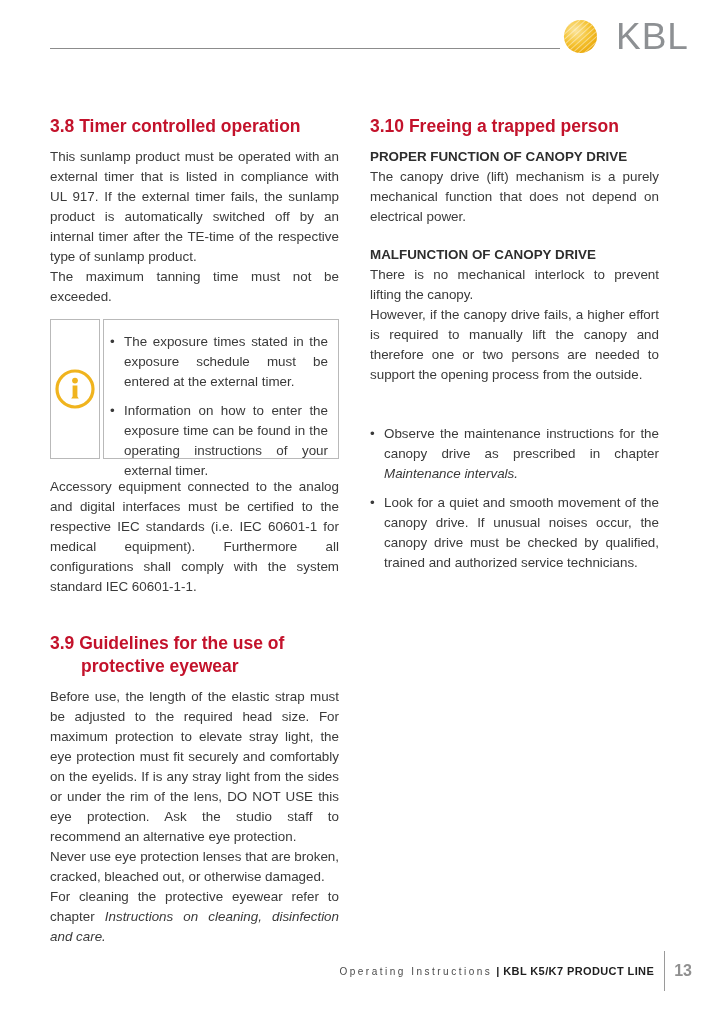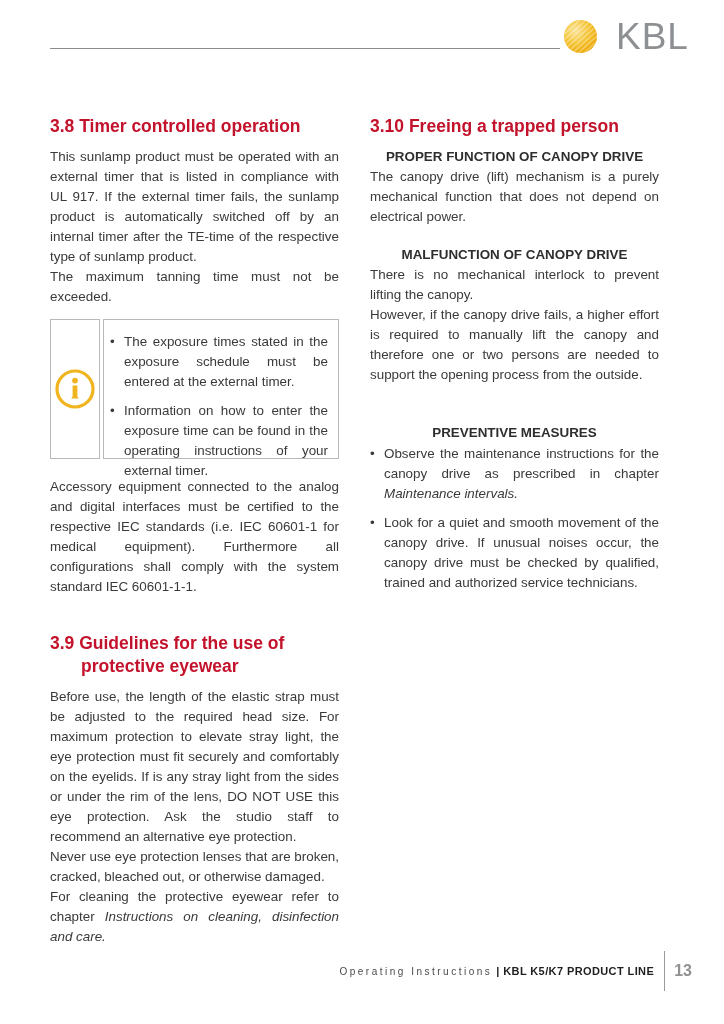--- a/index.html
+++ b/index.html
@@ -13,21 +13,21 @@
   .logo { position:absolute; left:563px; top:18px; display:flex; align-items:center; gap:18px; }
   .logo-text { font-size:37px; line-height:37px; color:#8d9093; letter-spacing:1px; font-weight:400; }
   
   .col { position:absolute; top:115px; width:289px; }
   .col-left  { left:50px; }
   .col-right { left:370px; }
   h2.sec {
     margin:0 0 9px 0; font-size:17.5px; line-height:23px; font-weight:bold; color:#c3122b;
   }
   h2.sec .indent2 { display:block; padding-left:31px; }
-  .subhead { font-size:13.4px; line-height:20px; font-weight:bold; color:#2e2e2e; margin:0;text-align:center; }
+  .subhead { font-size:13.4px; line-height:20px; font-weight:bold; color:#2e2e2e; margin:0; }
   p.body {
     margin:0; font-size:13.4px; line-height:20px; text-align:justify; color:#3a3a3a;
   }
   .it { font-style:italic; } .gap-18 { height:18px; }
   .gap-35 { height:35px; } .gap-38 { height:38px; }
   
   .infobox { display:flex; gap:3px; margin:12px 0 18px 0; height:140px; }
   .infobox .icon-cell {
     width:48px; border:1px solid #b9b9b9; display:flex; align-items:center; justify-content:center;
     flex:0 0 auto; background:#fff;
@@ -119,21 +119,20 @@
     <h2 class="sec">3.10 Freeing a trapped person</h2>
     <p class="subhead">PROPER FUNCTION OF CANOPY DRIVE</p>
     <p class="body">The canopy drive (lift) mechanism is a purely mechanical function that does not depend on electrical power.</p>
 
     <div class="gap-18"></div>
     <p class="subhead">MALFUNCTION OF CANOPY DRIVE</p>
     <p class="body">There is no mechanical interlock to prevent lifting the canopy.</p>
     <p class="body">However, if the canopy drive fails, a higher effort is required to manually lift the canopy and therefore one or two persons are needed to support the opening process from the outside.</p>
 
     <div class="gap-38"></div>
-    <p class="subhead">PREVENTIVE MEASURES</p>
     <ul class="bullets" style="margin-top:1px;">
       <li>
         <span class="bullet">•</span>
         <span class="btext"><span>Observe the maintenance instructions for the canopy drive as prescribed in chapter </span><span class="it">Maintenance intervals.</span></span>
       </li>
       <li>
         <span class="bullet">•</span>
         <span class="btext">Look for a quiet and smooth movement of the canopy drive. If unusual noises occur, the canopy drive must be checked by qualified, trained and authorized service technicians.</span>
       </li>
     </ul>

